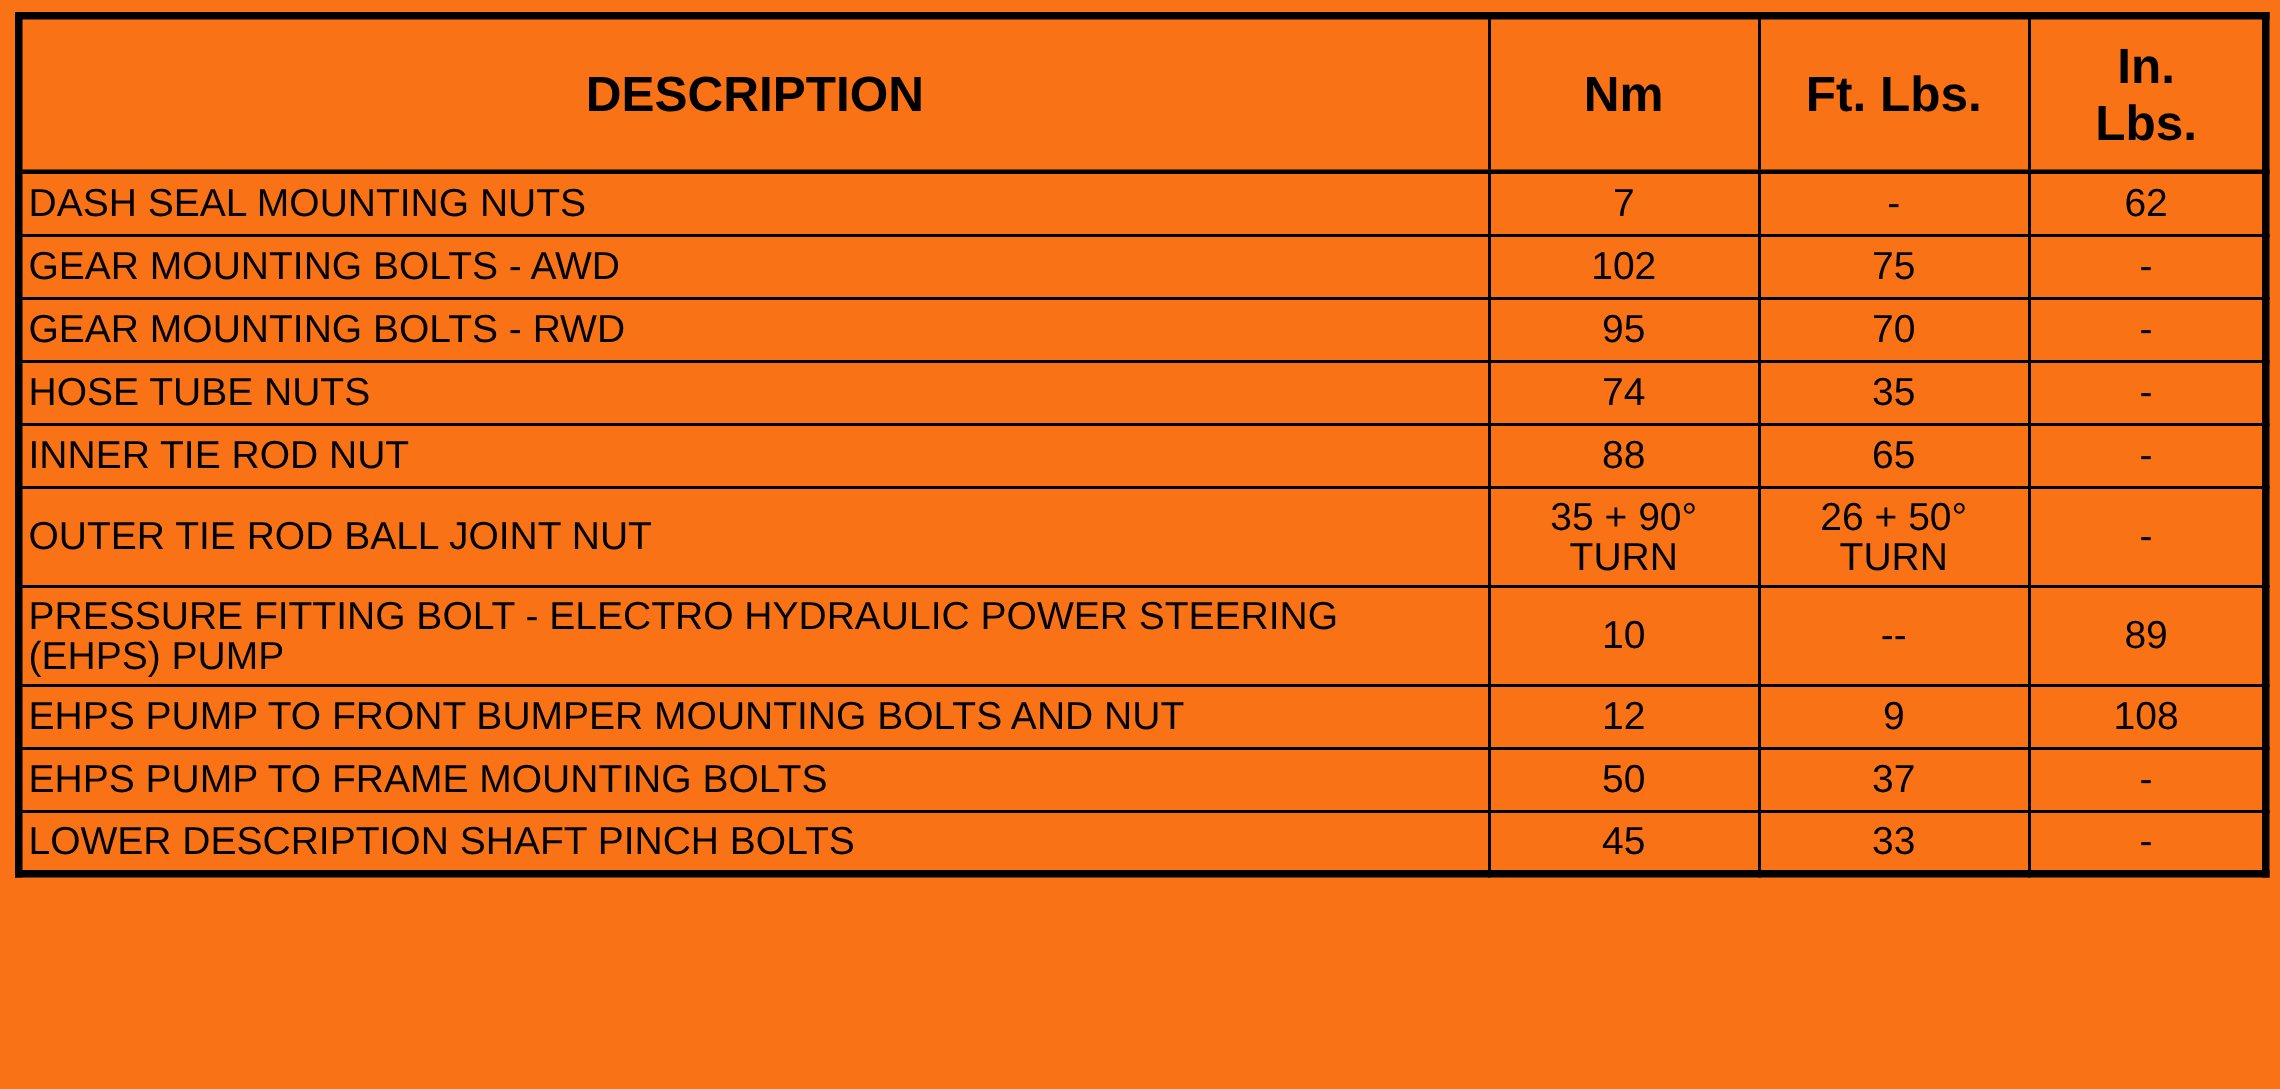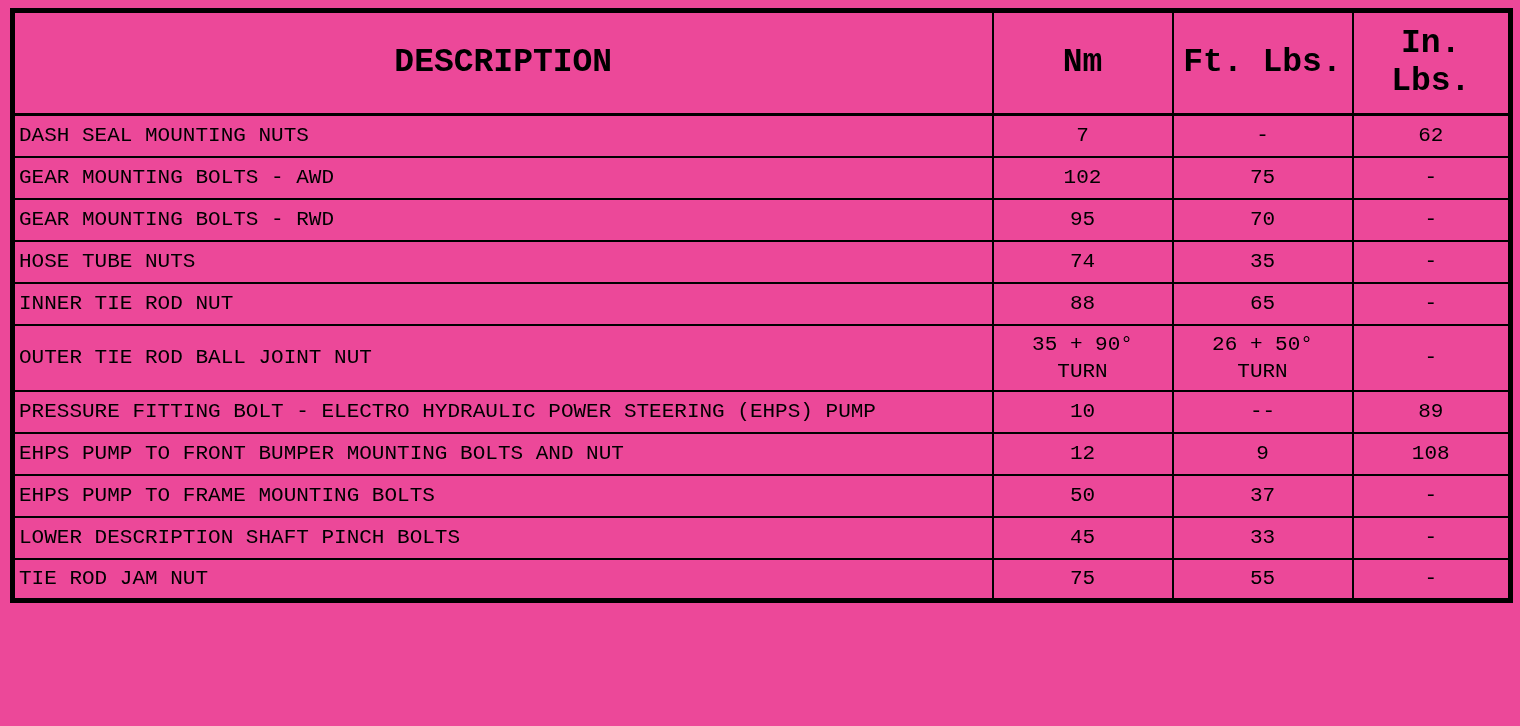--- a/index.html
+++ b/index.html
@@ -4,22 +4,22 @@
 <style>
   html, body {
     margin: 0;
     padding: 0;
     background: #ffffff;
   }
   .page {
     position: relative;
     width: 1520px;
     height: 726px;
-    background: #ec4899;
-    font-family: Liberation Mono, monospace;
+    background: #f97316;
+    font-family: Liberation Sans, sans-serif;
     color: #000000;
   }
   table.spec-table {
     position: absolute;
     left: 10px;
     top: 8px;
     width: 1498px;
     border-collapse: collapse;
     table-layout: fixed;
     border: 5px solid #000000;
@@ -36,21 +36,21 @@
     font-size: 33px;
     font-weight: bold;
     text-align: center;
     vertical-align: middle;
     white-space: pre-line;
     line-height: 1.15;
     padding: 0 4px;
   }
   td {
     border: 2px solid #000000;
-    font-size: 21px;
+    font-size: 26px;
     line-height: 27px;
     vertical-align: middle;
     white-space: pre-line;
     padding: 5px 6px;
   }
   tbody tr { height: 42px; }
   td.desc {
     text-align: left;
     padding-left: 4px;
   }
@@ -134,21 +134,15 @@
     <td class="num">50</td>
     <td class="num">37</td>
     <td class="num">-</td>
   </tr>
         <tr>
     <td class="desc">LOWER DESCRIPTION SHAFT PINCH BOLTS</td>
     <td class="num">45</td>
     <td class="num">33</td>
     <td class="num">-</td>
   </tr>
-        <tr>
-    <td class="desc">TIE ROD JAM NUT</td>
-    <td class="num">75</td>
-    <td class="num">55</td>
-    <td class="num">-</td>
-  </tr>
       </tbody>
   </table>
 </div>
 
 </body></html>

